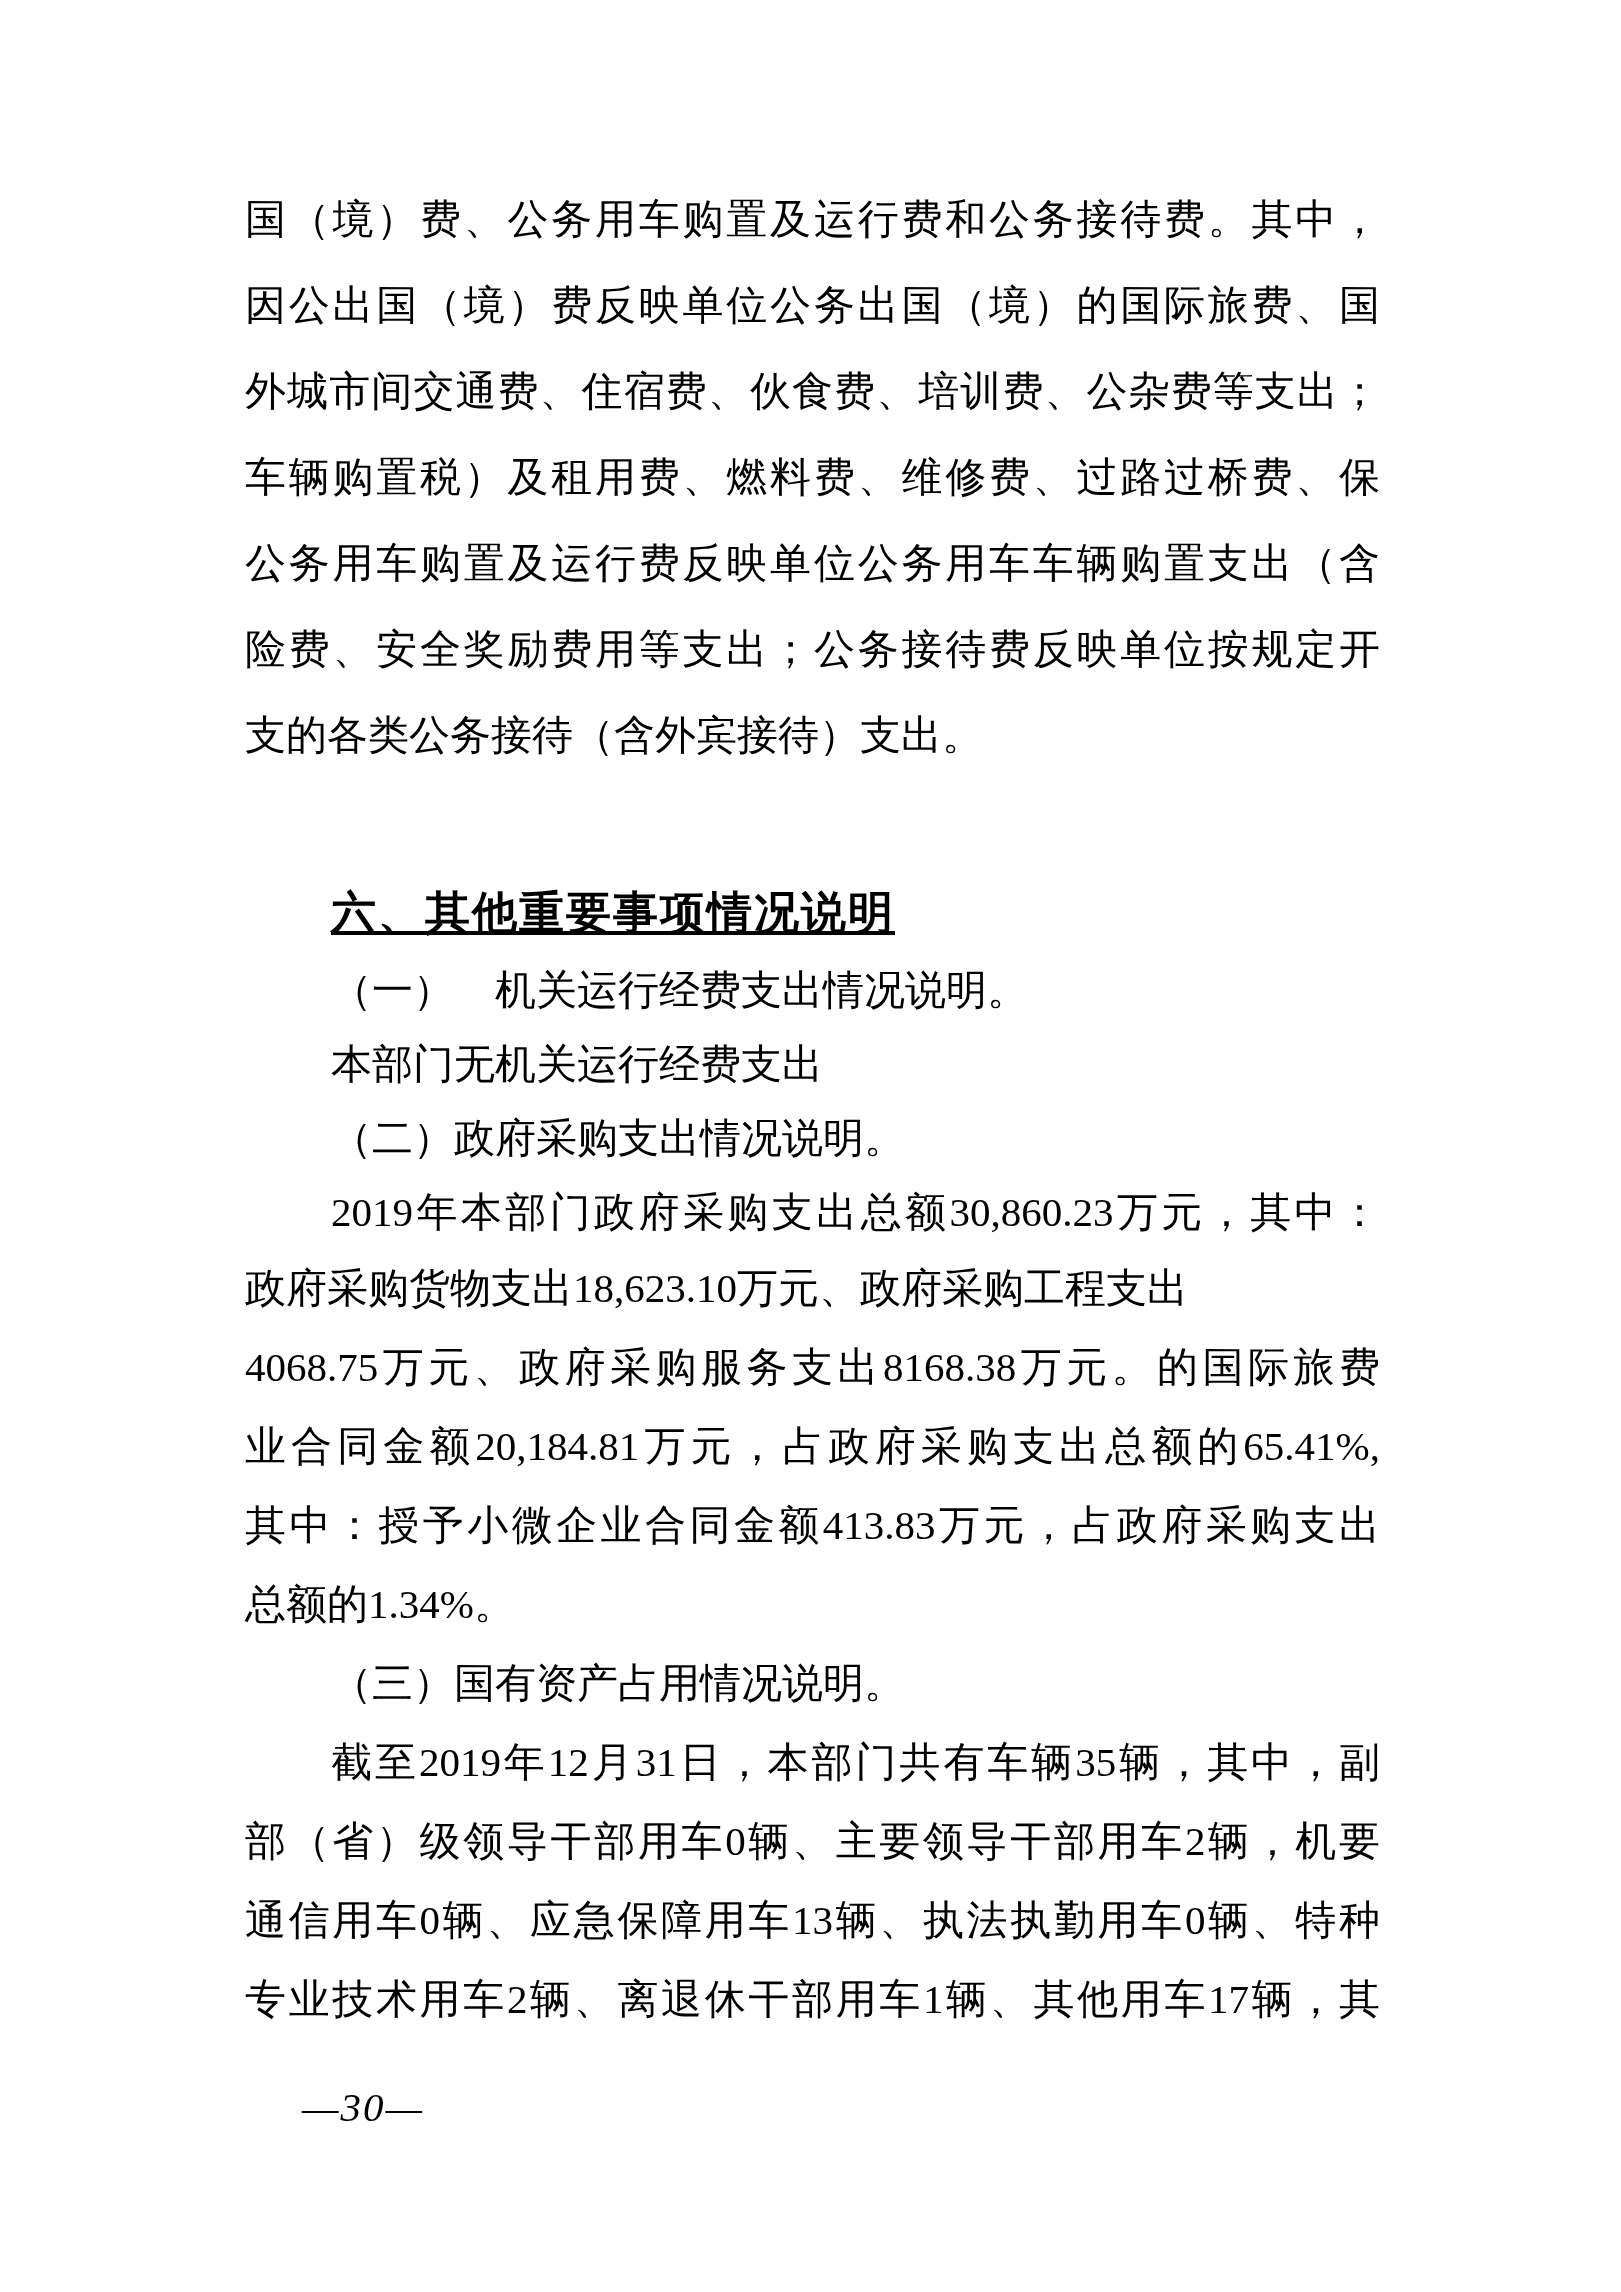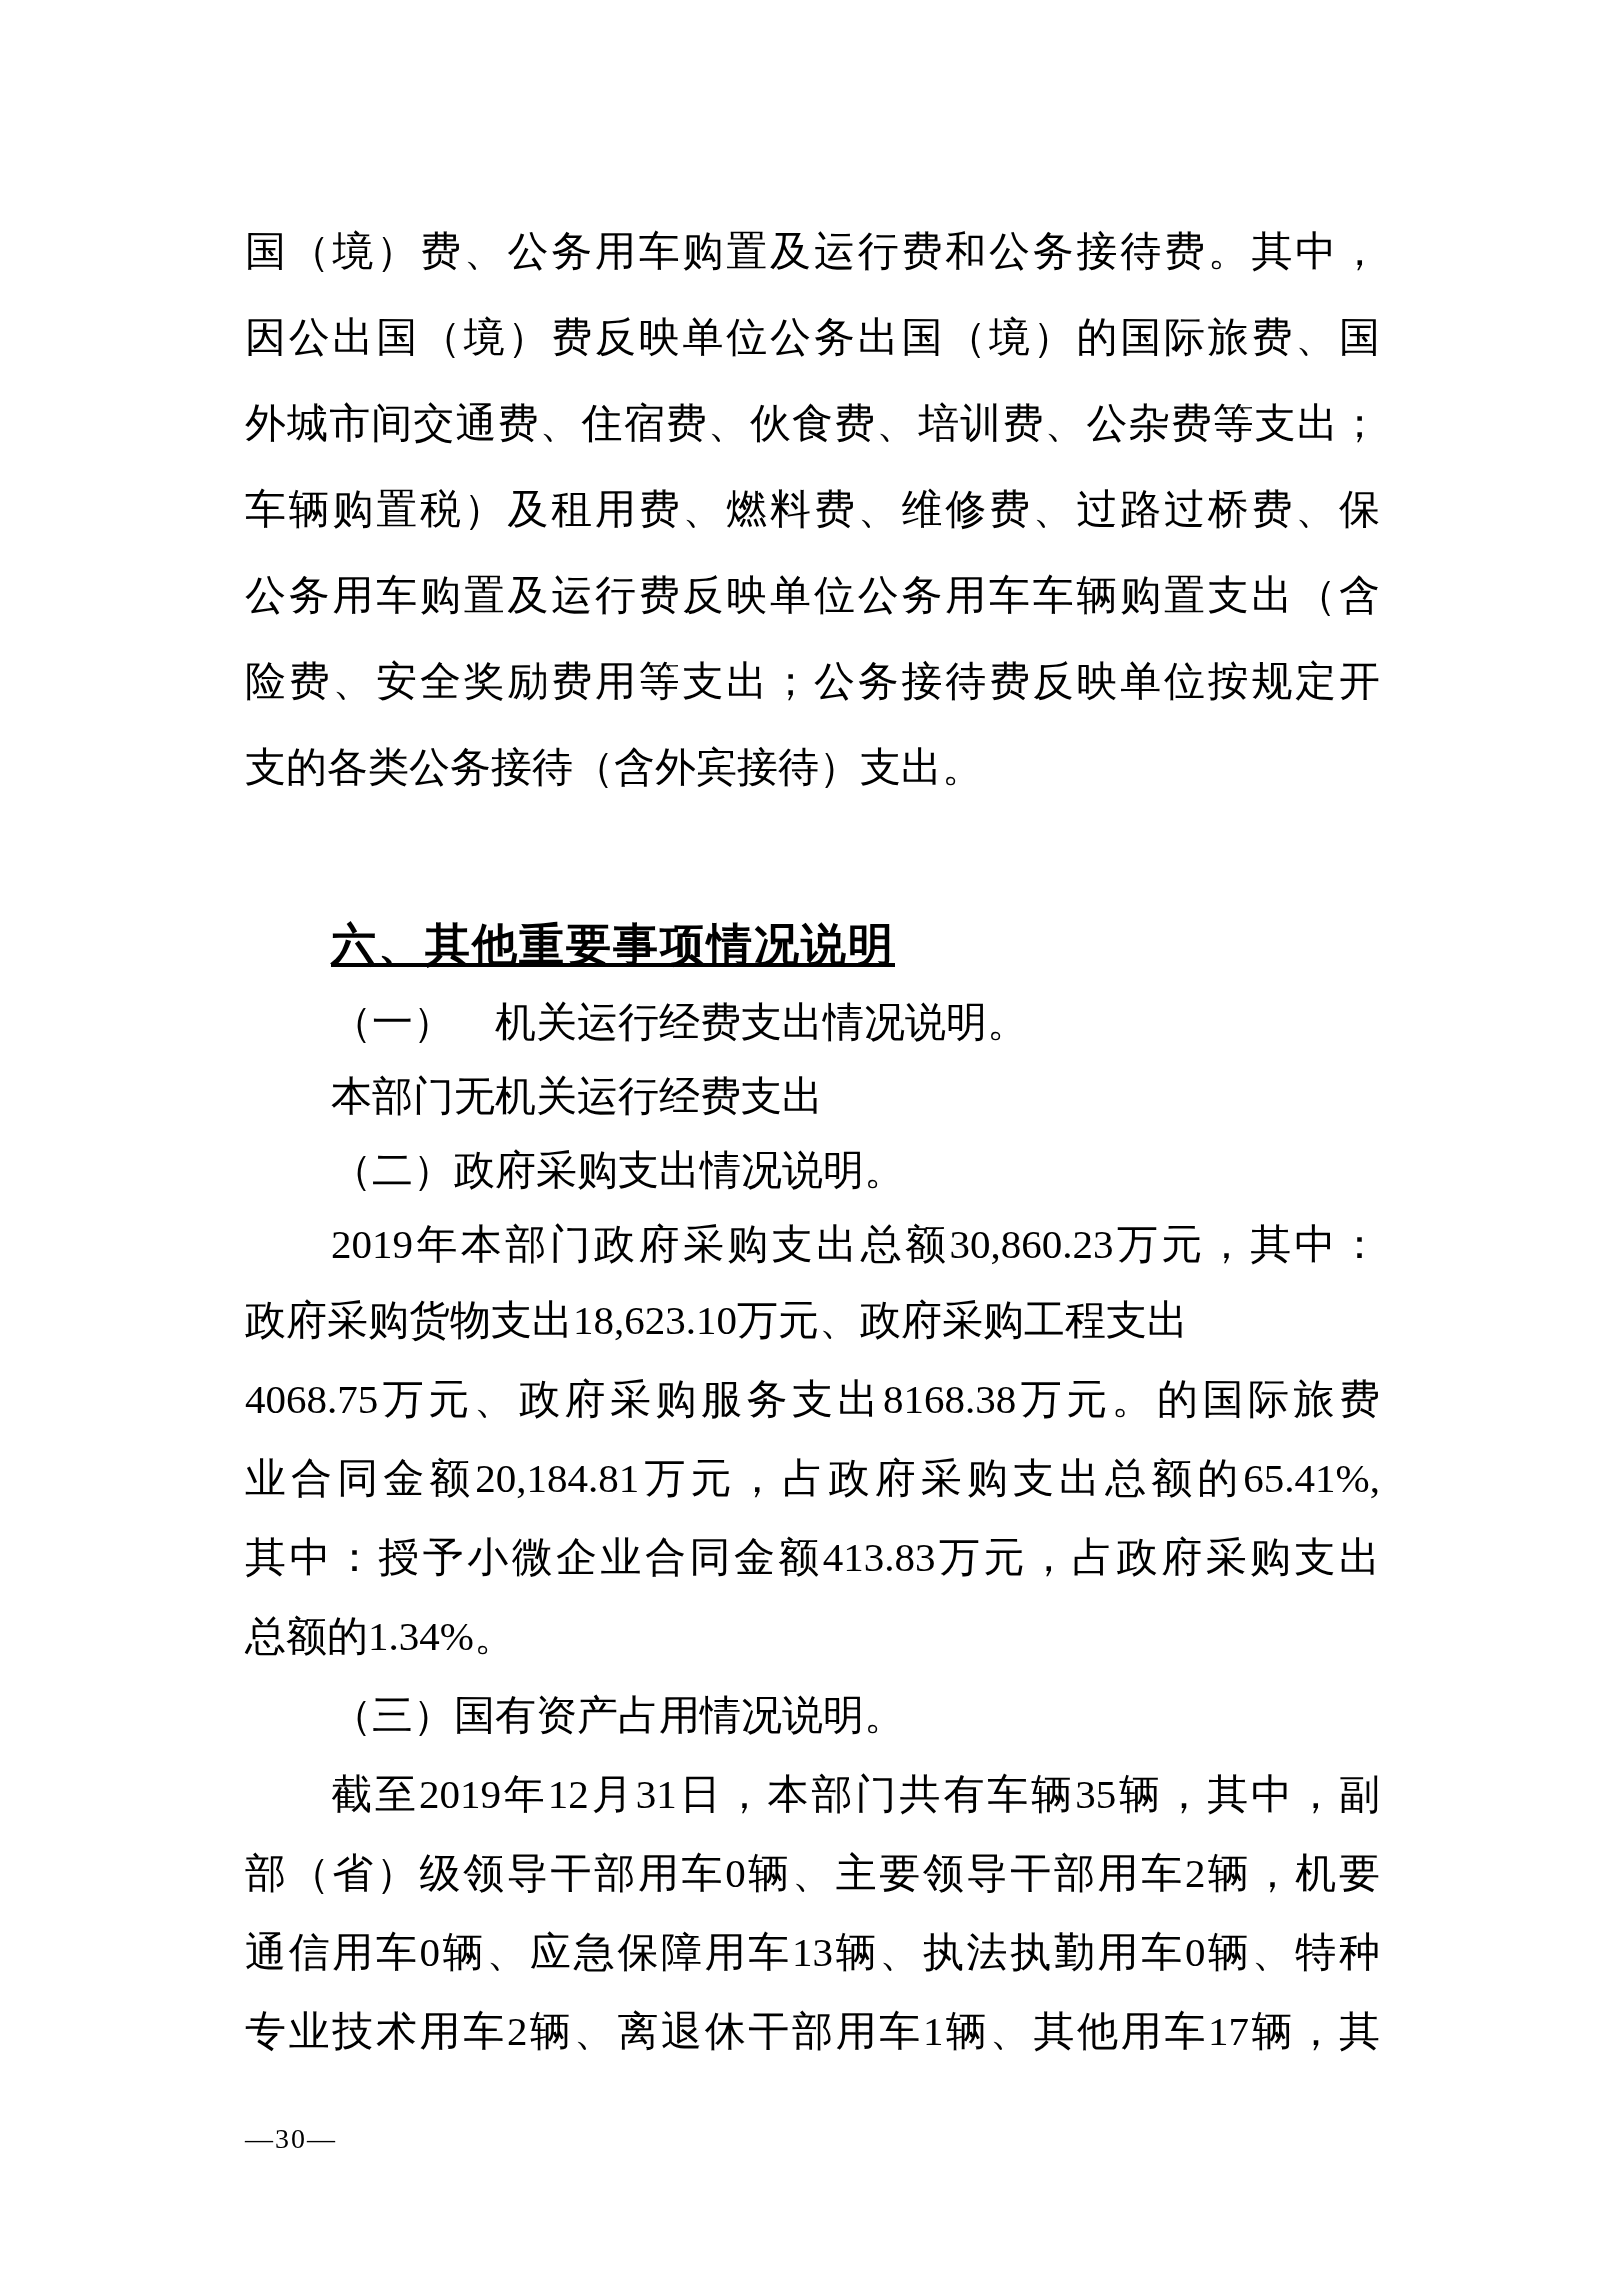--- a/index.html
+++ b/index.html
@@ -12,21 +12,21 @@
     width: 1621px;
     height: 2293px;
     background: #ffffff;
     overflow: hidden;
     font-family: "Liberation Serif", "DejaVu Serif", serif;
     color: #000000;
   }
   .content {
     position: absolute;
     left: 245px;
-    top: 208px;
+    top: 176px;
     width: 1135px;
   }
   .line {
     font-size: 41px;
     white-space: nowrap;
     color: #000;
   }
   .p1 .line {
     height: 86px;
     line-height: 86px;
@@ -57,22 +57,24 @@
     font-size: 45px;
     letter-spacing: 2px;
     text-indent: 86px;
     white-space: nowrap;
     text-decoration: underline;
   }
   .footer {
     height: 78px;
     line-height: 78px;
     margin-top: 29px;
-    font-size: 28px;
+    margin-left: 57px;
+    font-size: 41px;
     letter-spacing: 2px;
+    font-style: italic;
   }
 </style>
 </head>
 <body>
 
 <div class="page">
   <div class="content">
 
     <div class="p1">
       <div class="line just">国（境）费、公务用车购置及运行费和公务接待费。其中，</div>

